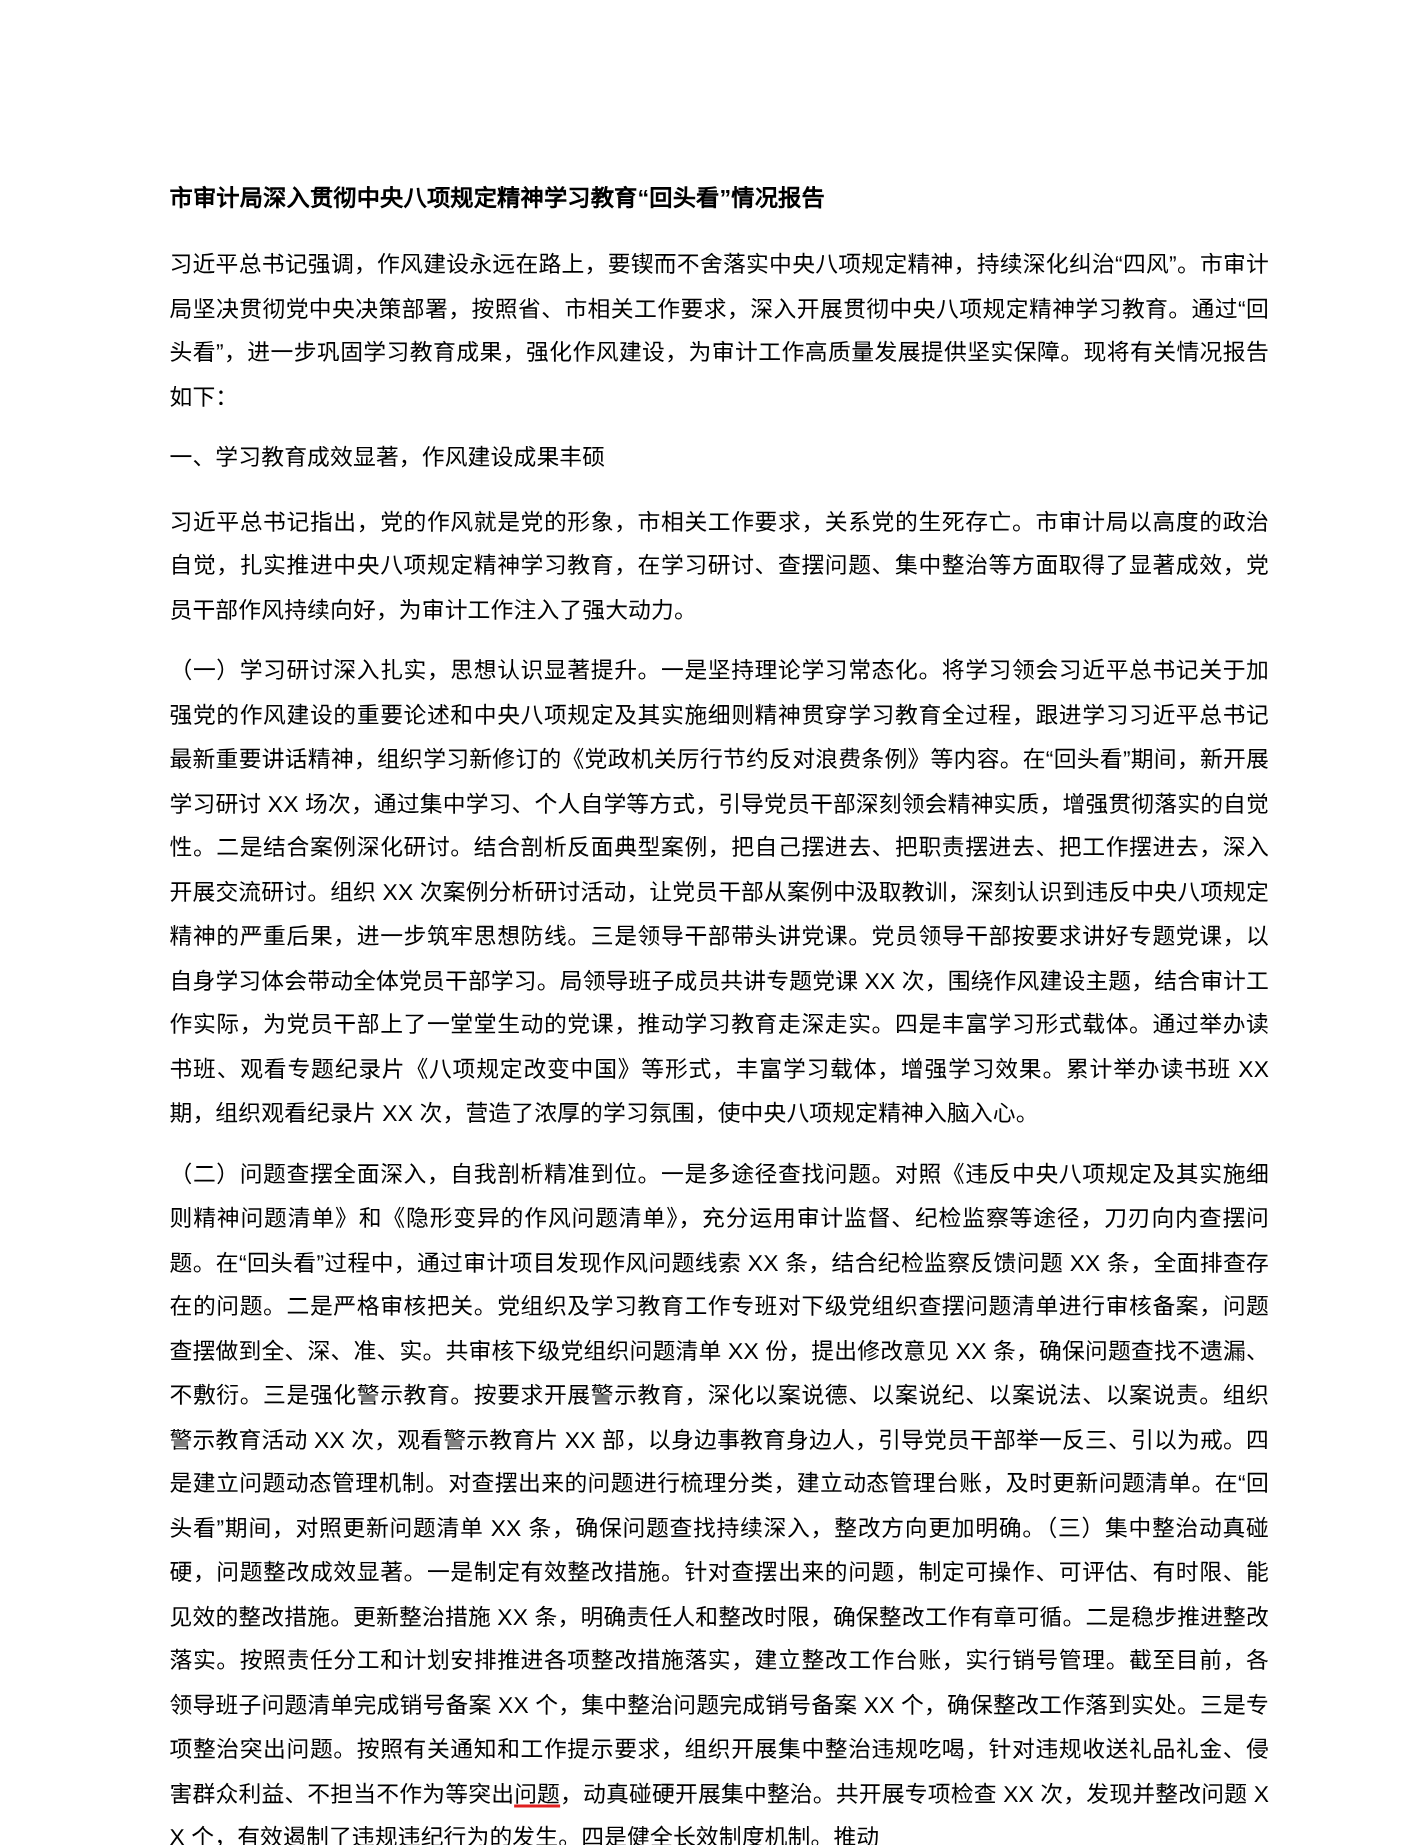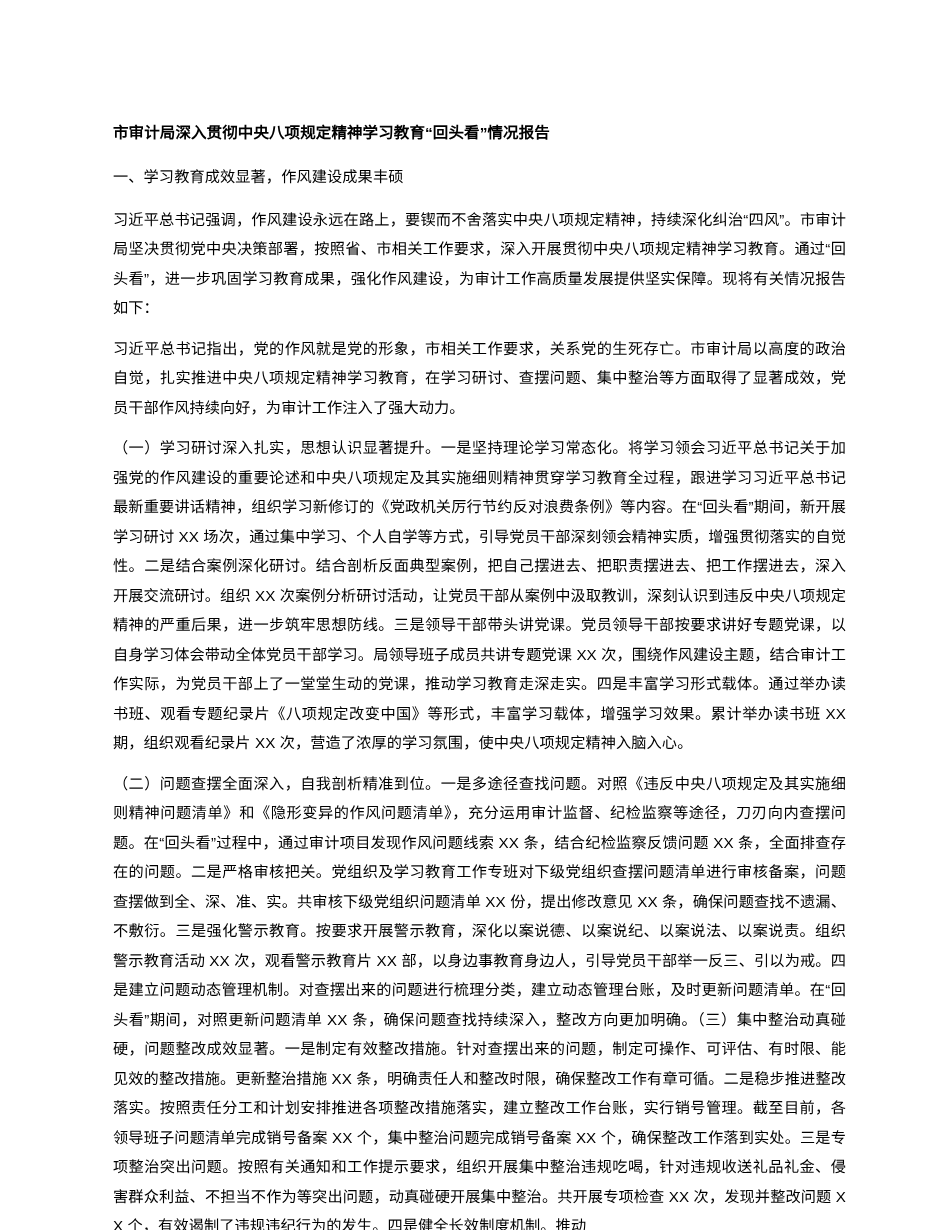--- a/index.html
+++ b/index.html
@@ -54,36 +54,37 @@
   .para.heading {
     margin-bottom: 13px;
   }
 
   .para.tight {
     margin-bottom: 12px;
   }
 
   
   .misspell {
+    text-decoration: underline;
     text-decoration-color: #e02020;
     text-decoration-thickness: 1.5px;
     text-underline-offset: 2px;
   }
 </style>
 </head>
 <body>
 
 <div class="page">
   <div class="doc-body">
 
     <h1 class="doc-title">市审计局深入贯彻中央八项规定精神学习教育“回头看”情况报告</h1>
 
+    <p class="para">习近平总书记强调，作风建设永远在路上，要锲而不舍落实中央八项规定精神，持续深化纠治“四风”。市审计局坚决贯彻党中央决策部署，按照省、市相关工作要求，深入开展贯彻中央八项规定精神学习教育。通过“回头看”，进一步巩固学习教育成果，强化作风建设，为审计工作高质量发展提供坚实保障。现将有关情况报告如下：</p>
+
     <p class="para heading">一、学习教育成效显著，作风建设成果丰硕</p>
-
-    <p class="para">习近平总书记强调，作风建设永远在路上，要锲而不舍落实中央八项规定精神，持续深化纠治“四风”。市审计局坚决贯彻党中央决策部署，按照省、市相关工作要求，深入开展贯彻中央八项规定精神学习教育。通过“回头看”，进一步巩固学习教育成果，强化作风建设，为审计工作高质量发展提供坚实保障。现将有关情况报告如下：</p>
 
     <p class="para">习近平总书记指出，党的作风就是党的形象，市相关工作要求，关系党的生死存亡。市审计局以高度的政治自觉，扎实推进中央八项规定精神学习教育，在学习研讨、查摆问题、集中整治等方面取得了显著成效，党员干部作风持续向好，为审计工作注入了强大动力。</p>
 
     <p class="para">（一）学习研讨深入扎实，思想认识显著提升。一是坚持理论学习常态化。将学习领会习近平总书记关于加强党的作风建设的重要论述和中央八项规定及其实施细则精神贯穿学习教育全过程，跟进学习习近平总书记最新重要讲话精神，组织学习新修订的《党政机关厉行节约反对浪费条例》等内容。在“回头看”期间，新开展学习研讨 XX 场次，通过集中学习、个人自学等方式，引导党员干部深刻领会精神实质，增强贯彻落实的自觉性。二是结合案例深化研讨。结合剖析反面典型案例，把自己摆进去、把职责摆进去、把工作摆进去，深入开展交流研讨。组织 XX 次案例分析研讨活动，让党员干部从案例中汲取教训，深刻认识到违反中央八项规定精神的严重后果，进一步筑牢思想防线。三是领导干部带头讲党课。党员领导干部按要求讲好专题党课，以自身学习体会带动全体党员干部学习。局领导班子成员共讲专题党课 XX 次，围绕作风建设主题，结合审计工作实际，为党员干部上了一堂堂生动的党课，推动学习教育走深走实。四是丰富学习形式载体。通过举办读书班、观看专题纪录片《八项规定改变中国》等形式，丰富学习载体，增强学习效果。累计举办读书班 XX 期，组织观看纪录片 XX 次，营造了浓厚的学习氛围，使中央八项规定精神入脑入心。</p>
 
     <p class="para tight"><span>（二）问题查摆全面深入，自我剖析精准到位。一是多途径查找问题。对照《违反中央八项规定及其实施细则精神问题清单》和《隐形变异的作风问题清单》，充分运用审计监督、纪检监察等途径，刀刃向内查摆问题。在“回头看”过程中，通过审计项目发现作风问题线索 XX 条，结合纪检监察反馈问题 XX 条，全面排查存在的问题。二是严格审核把关。党组织及学习教育工作专班对下级党组织查摆问题清单进行审核备案，问题查摆做到全、深、准、实。共审核下级党组织问题清单 XX 份，提出修改意见 XX 条，确保问题查找不遗漏、不敷衍。三是强化警示教育。按要求开展警示教育，深化以案说德、以案说纪、以案说法、以案说责。组织警示教育活动 XX 次，观看警示教育片 XX 部，以身边事教育身边人，引导党员干部举一反三、引以为戒。四是建立问题动态管理机制。对查摆出来的问题进行梳理分类，建立动态管理台账，及时更新问题清单。在“回头看”期间，对照更新问题清单 XX 条，确保问题查找持续深入，整改方向更加明确。（三）集中整治动真碰硬，问题整改成效显著。一是制定有效整改措施。针对查摆出来的问题，制定可操作、可评估、有时限、能见效的整改措施。更新整治措施 XX 条，明确责任人和整改时限，确保整改工作有章可循。二是稳步推进整改落实。按照责任分工和计划安排推进各项整改措施落实，建立整改工作台账，实行销号管理。截至目前，各领导班子问题清单完成销号备案 XX 个，集中整治问题完成销号备案 XX 个，确保整改工作落到实处。三是专项整治突出问题。按照有关通知和工作提示要求，组织开展集中整治违规吃喝，针对违规收送礼品礼金、侵害群众利益、不担当不作为等突出</span><span class="misspell">问题</span><span>，动真碰硬开展集中整治。共开展专项检查 XX 次，发现并整改问题 XX 个，有效遏制了违规违纪行为的发生。四是健全长效制度机制。推动</span></p>
 
   </div>
 </div>
 

